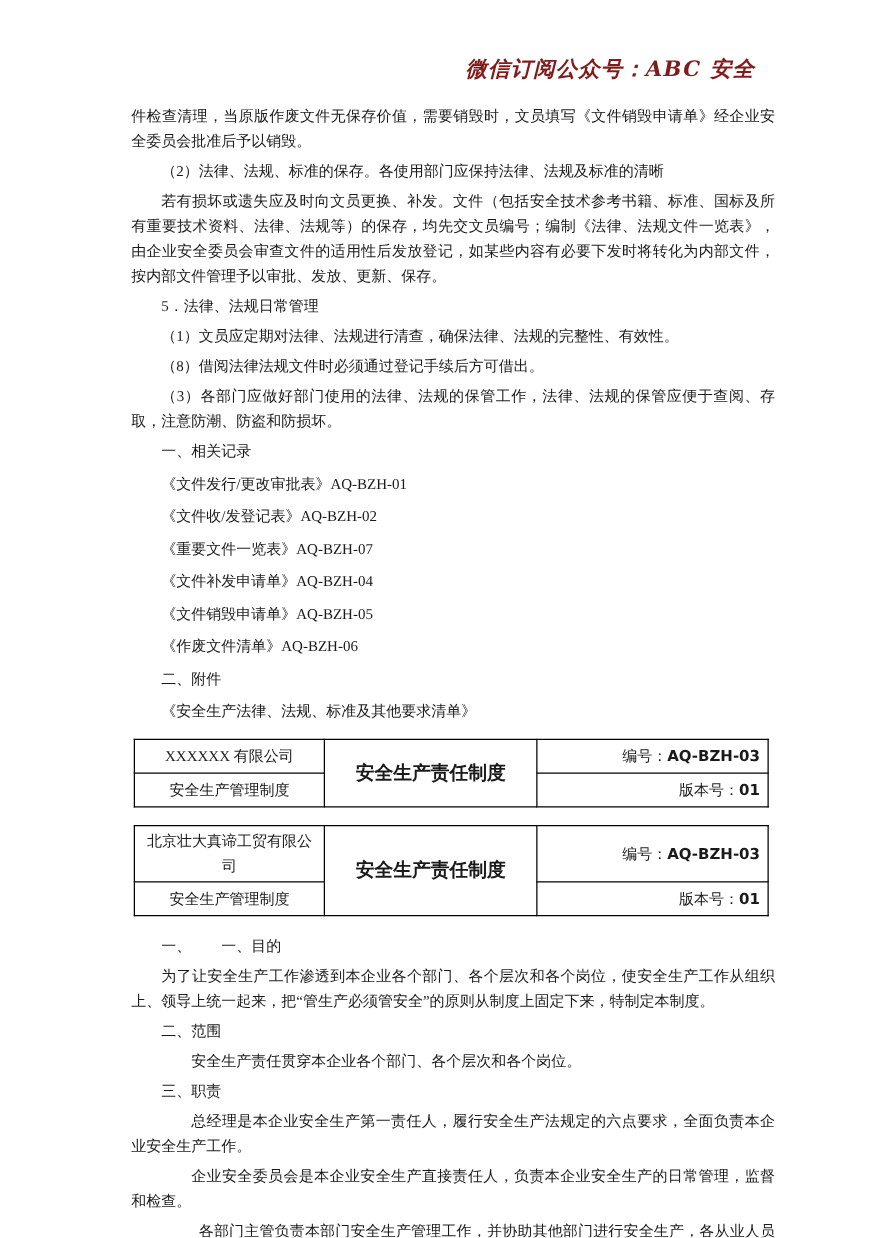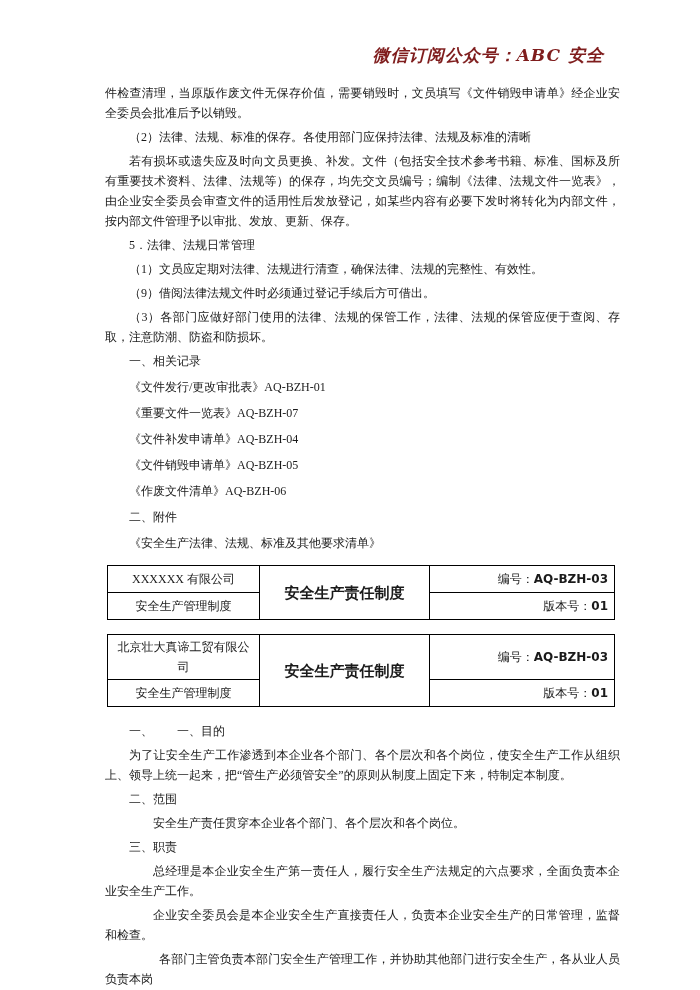--- a/index.html
+++ b/index.html
@@ -68,24 +68,25 @@
     <span class="header-title">微信订阅公众号：ABC 安全</span>
   </div>
 
   <div class="content">
 
     <p class="para ind0">件检查清理，当原版作废文件无保存价值，需要销毁时，文员填写《文件销毁申请单》经企业安全委员会批准后予以销毁。</p>
     <p class="para ind2">（2）法律、法规、标准的保存。各使用部门应保持法律、法规及标准的清晰</p>
     <p class="para ind2">若有损坏或遗失应及时向文员更换、补发。文件（包括安全技术参考书籍、标准、国标及所有重要技术资料、法律、法规等）的保存，均先交文员编号；编制《法律、法规文件一览表》，由企业安全委员会审查文件的适用性后发放登记，如某些内容有必要下发时将转化为内部文件，按内部文件管理予以审批、发放、更新、保存。</p>
     <p class="para ind2">5．法律、法规日常管理</p>
     <p class="para ind2">（1）文员应定期对法律、法规进行清查，确保法律、法规的完整性、有效性。</p>
-    <p class="para ind2">（9）借阅法律法规文件时必须通过登记手续后方可借出。</p>
+    <p class="para ind2">（8）借阅法律法规文件时必须通过登记手续后方可借出。</p>
     <p class="para ind2">（3）各部门应做好部门使用的法律、法规的保管工作，法律、法规的保管应便于查阅、存取，注意防潮、防盗和防损坏。</p>
     <p class="para ind2 rec">一、相关记录</p>
     <p class="para ind2 rec">《文件发行/更改审批表》AQ-BZH-01</p>
+    <p class="para ind2 rec">《文件收/发登记表》AQ-BZH-02</p>
     <p class="para ind2 rec">《重要文件一览表》AQ-BZH-07</p>
     <p class="para ind2 rec">《文件补发申请单》AQ-BZH-04</p>
     <p class="para ind2 rec">《文件销毁申请单》AQ-BZH-05</p>
     <p class="para ind2 rec">《作废文件清单》AQ-BZH-06</p>
     <p class="para ind2 rec">二、附件</p>
     <p class="para ind2">《安全生产法律、法规、标准及其他要求清单》</p>
 
     <table class="doc-table">
       <tbody>
           <tr>

